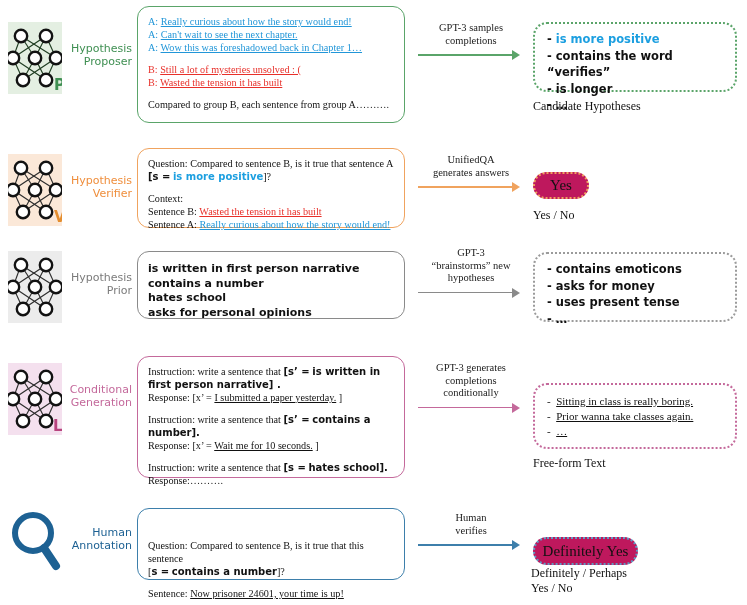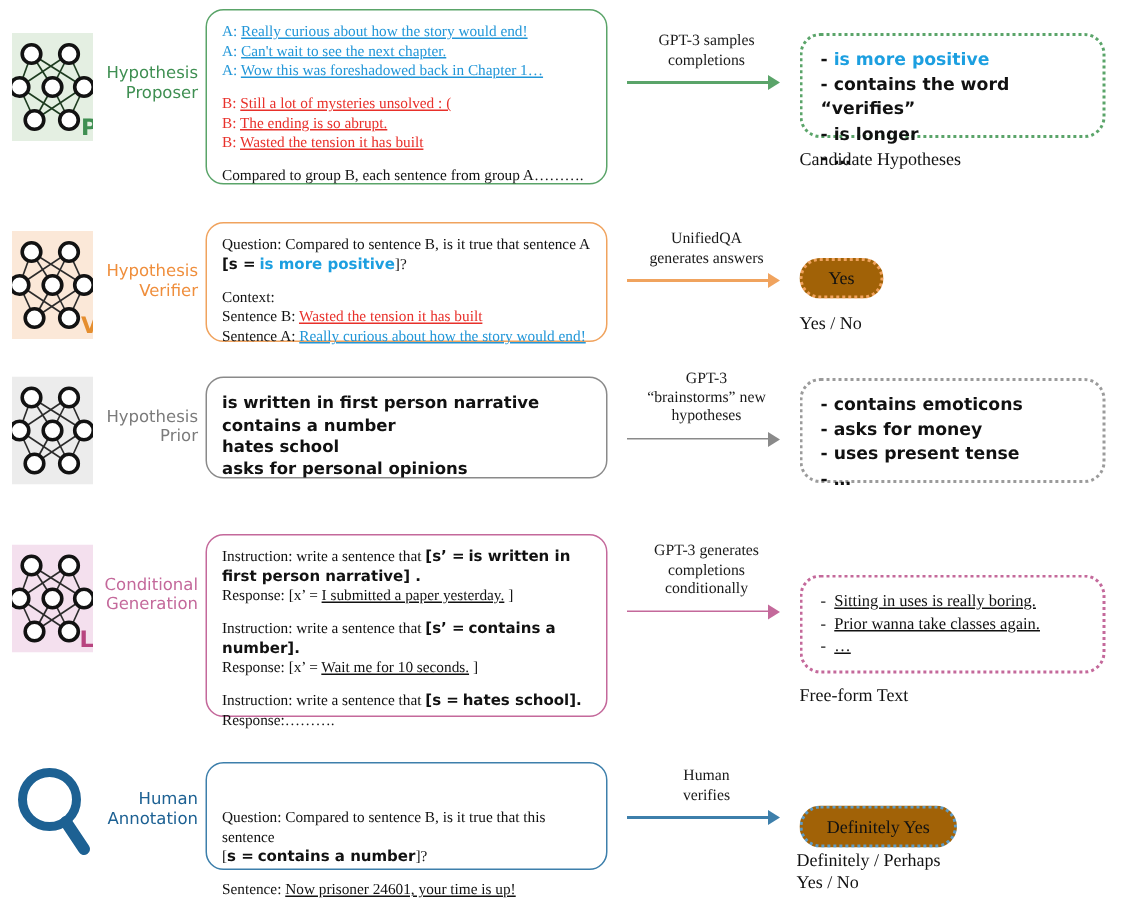--- a/index.html
+++ b/index.html
@@ -63,21 +63,21 @@
     font-family:"DejaVu Sans", sans-serif;
     font-weight:bold;font-size:11.5px;line-height:16.5px;color:#111;
   }
   .out-plain{font-size:11px;line-height:15px;color:#111;}
   .out-caption{
     position:absolute;font-size:12px;line-height:15px;color:#111;
   }
   .pill{
     position:absolute;box-sizing:border-box;
     border-style:dotted;border-width:2.4px;border-radius:20px;
-    background:#a16207;text-align:center;font-size:12px;color:#111;
+    background:#be185d;text-align:center;font-size:15px;color:#111;
   }
 
   
   .b{font-family:"DejaVu Sans", sans-serif;font-weight:bold;font-size:10px;}
   .ul{text-decoration:underline;}
   .blue{color:#2196d8;}
   .red{color:#e8302a;}
   .sp-blue{color:#1c9fe0;}
 </style>
 </head>
@@ -125,22 +125,20 @@
     <div><span class="blue">A:</span>
       <span class="blue ul">Really curious about how the story would end!</span></div>
     <div><span class="blue">A:</span>
       <span class="blue ul">Can't wait to see the next chapter.</span></div>
     <div><span class="blue">A:</span>
       <span class="blue ul">Wow this was foreshadowed back in Chapter 1…</span></div>
     <div class="blank"></div>
     <div><span class="red">B:</span>
       <span class="red ul">Still a lot of mysteries unsolved : (</span></div>
     <div><span class="red">B:</span>
-      <span class="red ul">The ending is so abrupt.</span></div>
-    <div><span class="red">B:</span>
       <span class="red ul">Wasted the tension it has built</span></div>
     <div class="blank"></div>
     <div>Compared to group B, each sentence from group A……….</div>
   </div>
 
   <div class="arrow-wrap" style="left:416px;top:22px;">
     <div class="arrow-cap">
       <span>GPT-3 samples</span><br>
       <span>completions</span>
     </div>
@@ -378,21 +376,21 @@
       <span>conditionally</span>
     </div>
     <div class="arrow-line">
       <div class="shaft" style="background:#c4699b;"></div>
       <div class="head" style="border-left:8px solid #c4699b;"></div>
     </div>
   </div>
 
   <div class="out-box" style="left:533px;top:33px;width:204px;height:66px;border-color:#c4699b;padding-top:9px;">
     <div class="out-plain">
-      <div>-&nbsp;&nbsp;<span class="ul">Sitting in uses is really boring.</span></div>
+      <div>-&nbsp;&nbsp;<span class="ul">Sitting in class is really boring.</span></div>
       <div>-&nbsp;&nbsp;<span class="ul">Prior wanna take classes again.</span></div>
       <div>-&nbsp;&nbsp;<span class="ul">…</span></div>
     </div>
   </div>
   <div class="out-caption" style="left:533px;top:106px;">Free-form Text</div>
 </div>
 
 <div class="row" style="top:490px;height:115px;">
 
   <div class="module">

